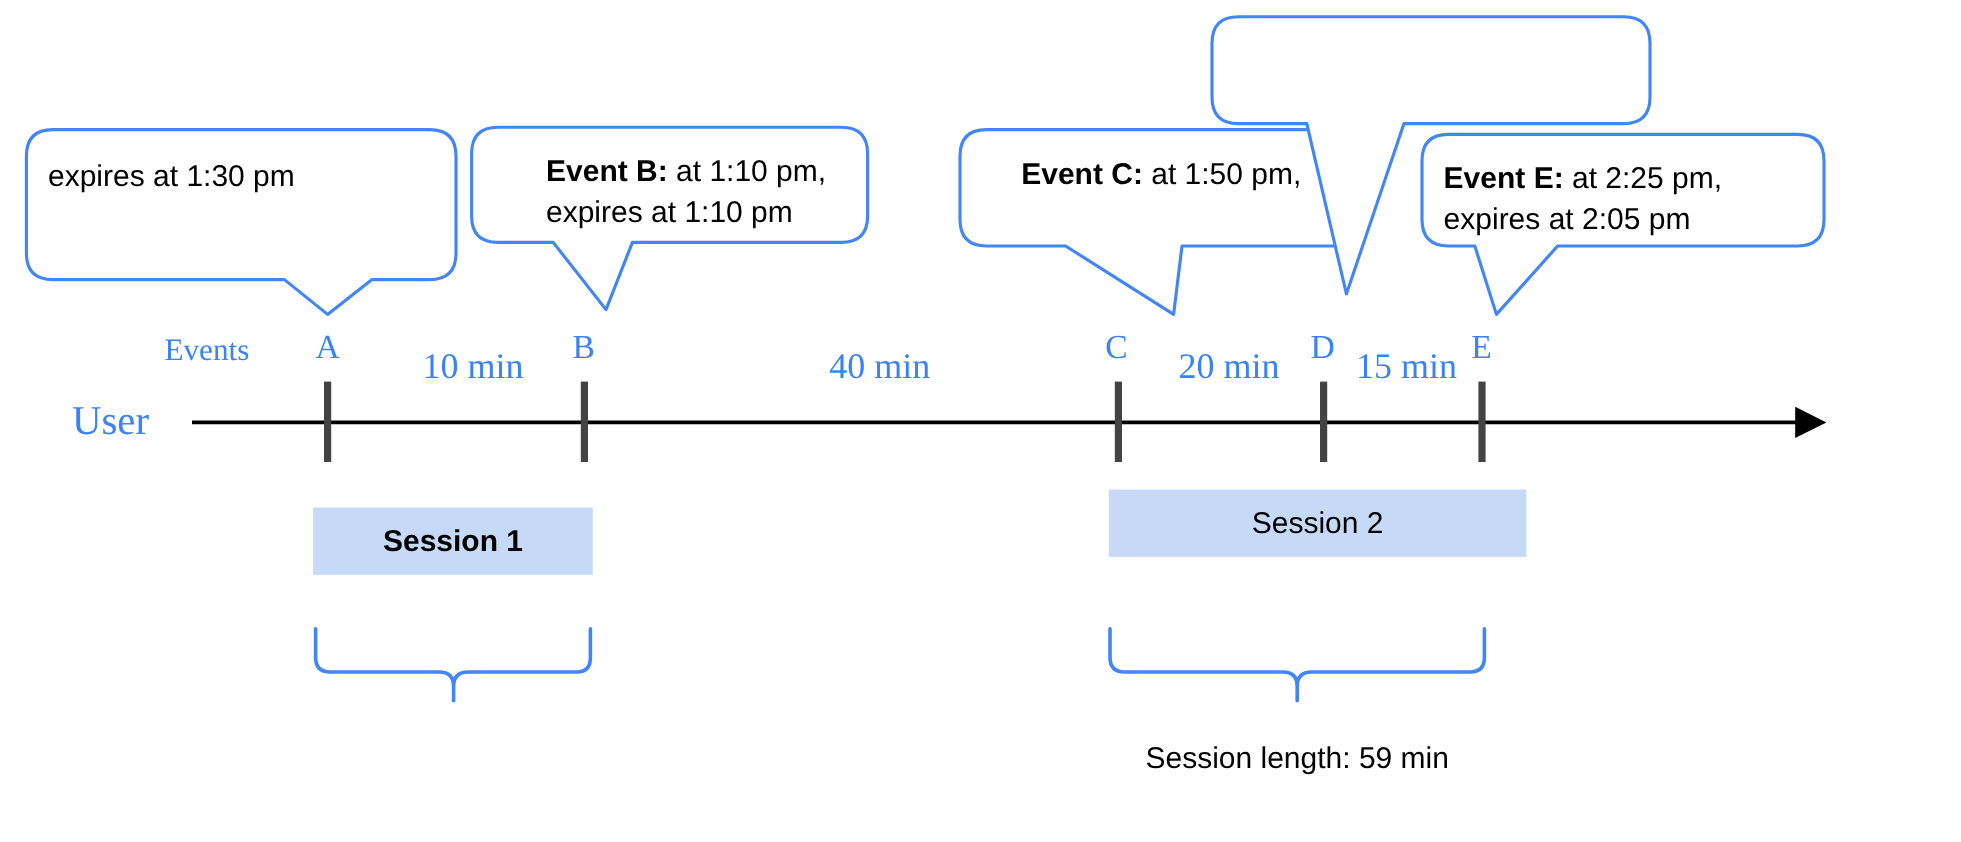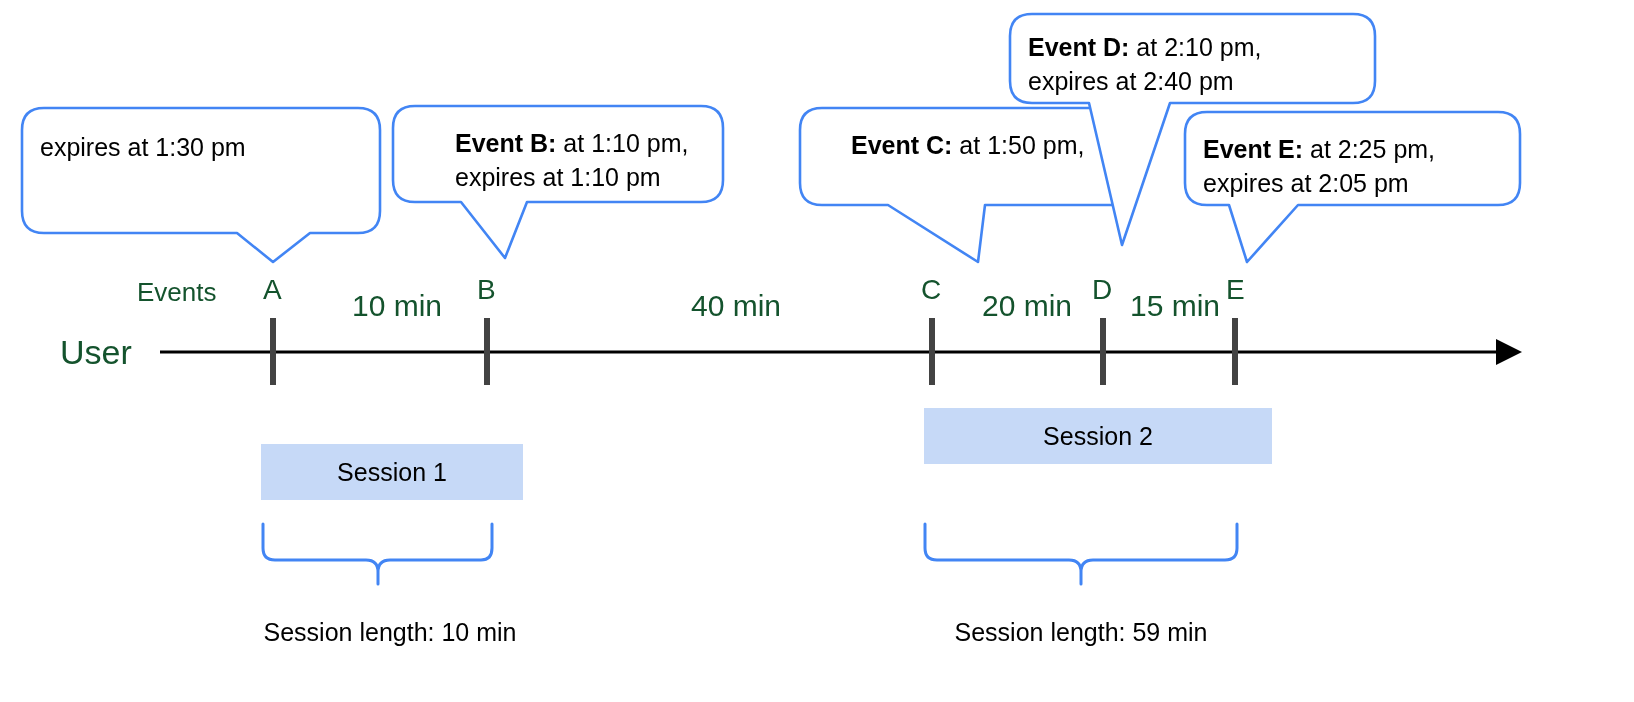--- a/index.html
+++ b/index.html
@@ -28,22 +28,22 @@
     font-size: 25px;
     line-height: 34px;
     font-family: "Liberation Sans", sans-serif;
     white-space: nowrap;
   }
   .callout-text b {
     font-weight: bold;
   }
   .axis-label {
     position: absolute;
-    color: #14532d;
-    font-family: Liberation Sans, sans-serif;
+    color: #3b82f6;
+    font-family: Liberation Serif, serif;
     white-space: nowrap;
     text-align: right;
   }
   .user-label {
     font-size: 34px;
   }
   .events-label {
     font-size: 26px;
   }
   .marker-label {
@@ -126,26 +126,20 @@
     </div>
     <div>expires at 1:10 pm</div>
   </div>
 
   <div class="callout-text" style="left:818px; top:128px;margin-left:33px;">
     <div>
       <b>Event C:</b><span> at 1:50 pm,</span>
     </div>
   </div>
 
-  <div class="callout-text" style="left:1028px; top:30px;">
-    <div>
-      <b>Event D:</b><span> at 2:10 pm,</span>
-    </div>
-    <div>expires at 2:40 pm</div>
-  </div>
 
   <div class="callout-text" style="left:1203px; top:132px;">
     <div>
       <b>Event E:</b><span> at 2:25 pm,</span>
     </div>
     <div>expires at 2:05 pm</div>
   </div>
 
   <div class="axis-label user-label" style="left:60px; top:333px;">User</div>
 
@@ -155,25 +149,24 @@
   <div class="axis-label marker-label" style="left:477px; top:274px;">B</div>
   <div class="axis-label marker-label" style="left:921px; top:274px;">C</div>
   <div class="axis-label marker-label" style="left:1092px; top:274px;">D</div>
   <div class="axis-label marker-label" style="left:1226px; top:274px;">E</div>
 
   <div class="axis-label gap-label" style="left:352px; top:289px;">10 min</div>
   <div class="axis-label gap-label" style="left:691px; top:289px;">40 min</div>
   <div class="axis-label gap-label" style="left:982px; top:289px;">20 min</div>
   <div class="axis-label gap-label" style="left:1130px; top:289px;">15 min</div>
 
-  <div class="session-box" style="left:261px; top:444px; width:262px; height:56px;">
+  <div class="session-box" style="left:261px; top:423px; width:233px; height:56px;font-weight:bold;">
     <span>Session 1</span>
   </div>
 
   <div class="session-box" style="left:924px; top:408px; width:348px; height:56px;">
     <span>Session 2</span>
   </div>
 
-  <div class="session-length" style="left:250px; top:618px; width:280px;">Session length: 10 min</div>
 
   <div class="session-length" style="left:941px; top:618px; width:280px;">Session length: 59 min</div>
 
 </div>
 
 </body></html>

